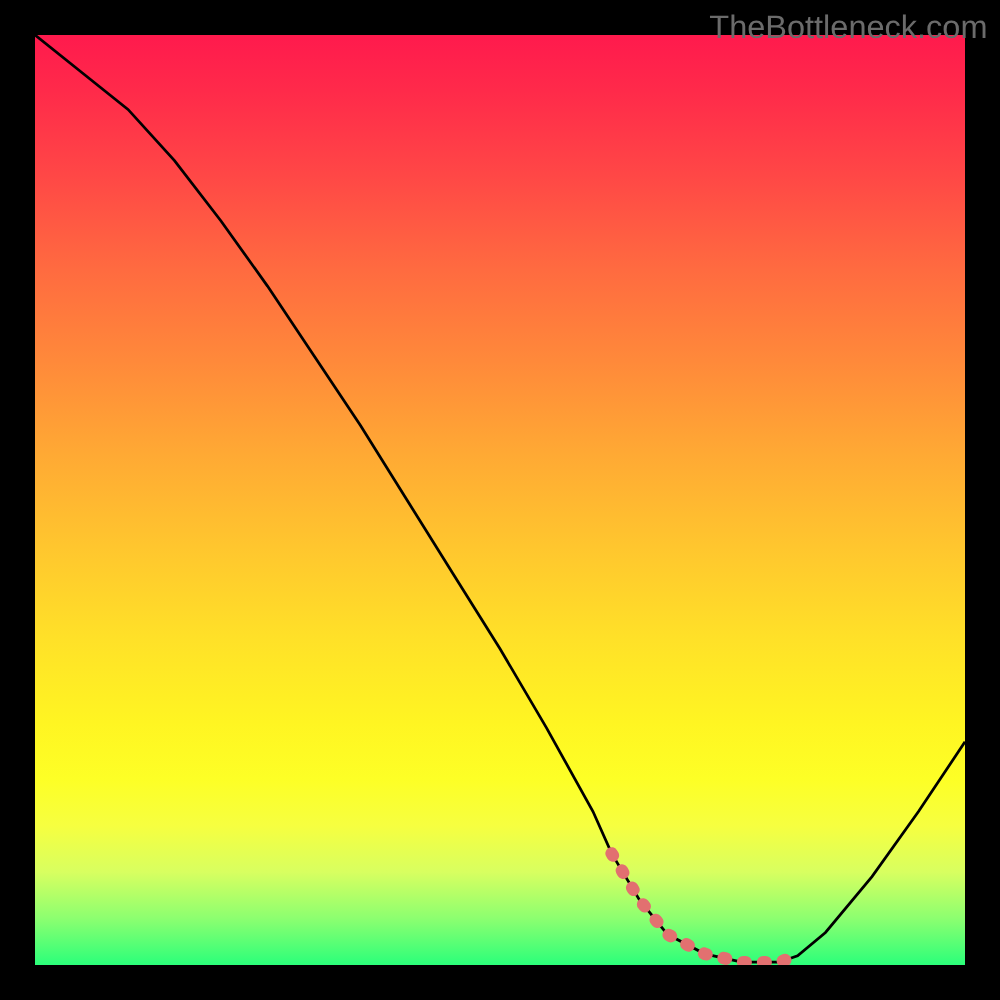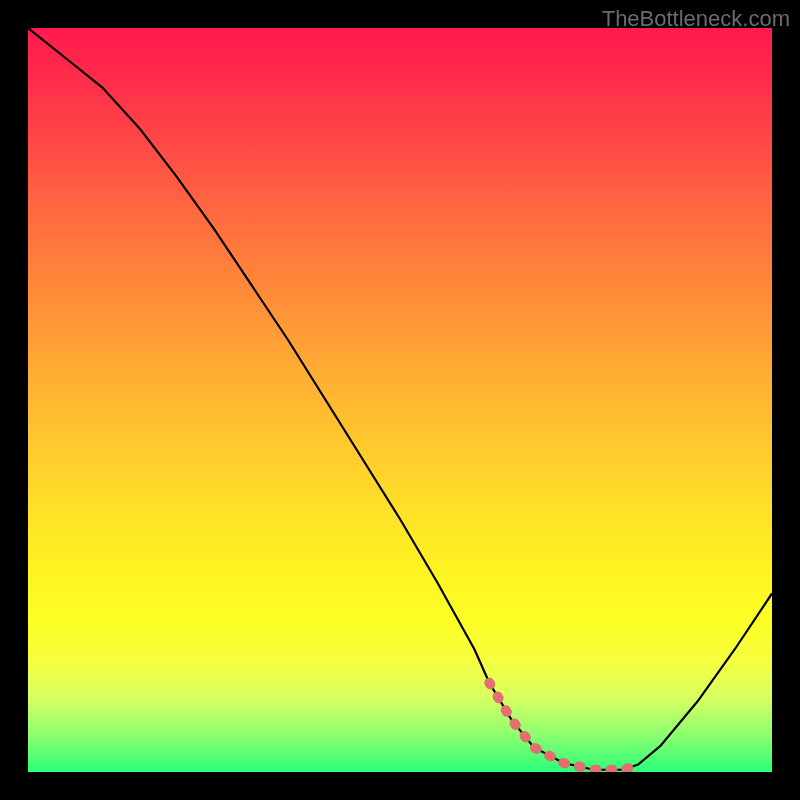--- a/index.html
+++ b/index.html
@@ -1,17 +1,17 @@
 <!DOCTYPE html>
 <html><head>
 <meta charset="utf-8">
 <style>
   * { margin: 0; padding: 0; box-sizing: border-box; }
   body { width: 800px; height: 800px; background: #000; position: relative; font-family: Arial, sans-serif; }
-  .watermark { position: absolute; top: 6px; right: 10px; color: #6b6b6b; font-size: 22px; font-weight: 500; z-index: 10; }
+  .watermark { position: absolute; top: 6px; right: 10px; color: #6b6b6b; font-size: 26px; font-weight: 500; z-index: 10; }
   .plot-area { position: absolute; left: 28px; top: 28px; width: 744px; height: 744px; }
   .gradient-bg { position: absolute; left: 0; top: 0; width: 100%; height: 100%; background: linear-gradient(to bottom,
       #ff1a4d 0%,
       #ff2a4a 6%,
       #ff4746 15%,
       #ff6a40 25%,
       #ff893a 35%,
       #ffa934 45%,
       #ffc62e 55%,
       #ffe128 65%,

